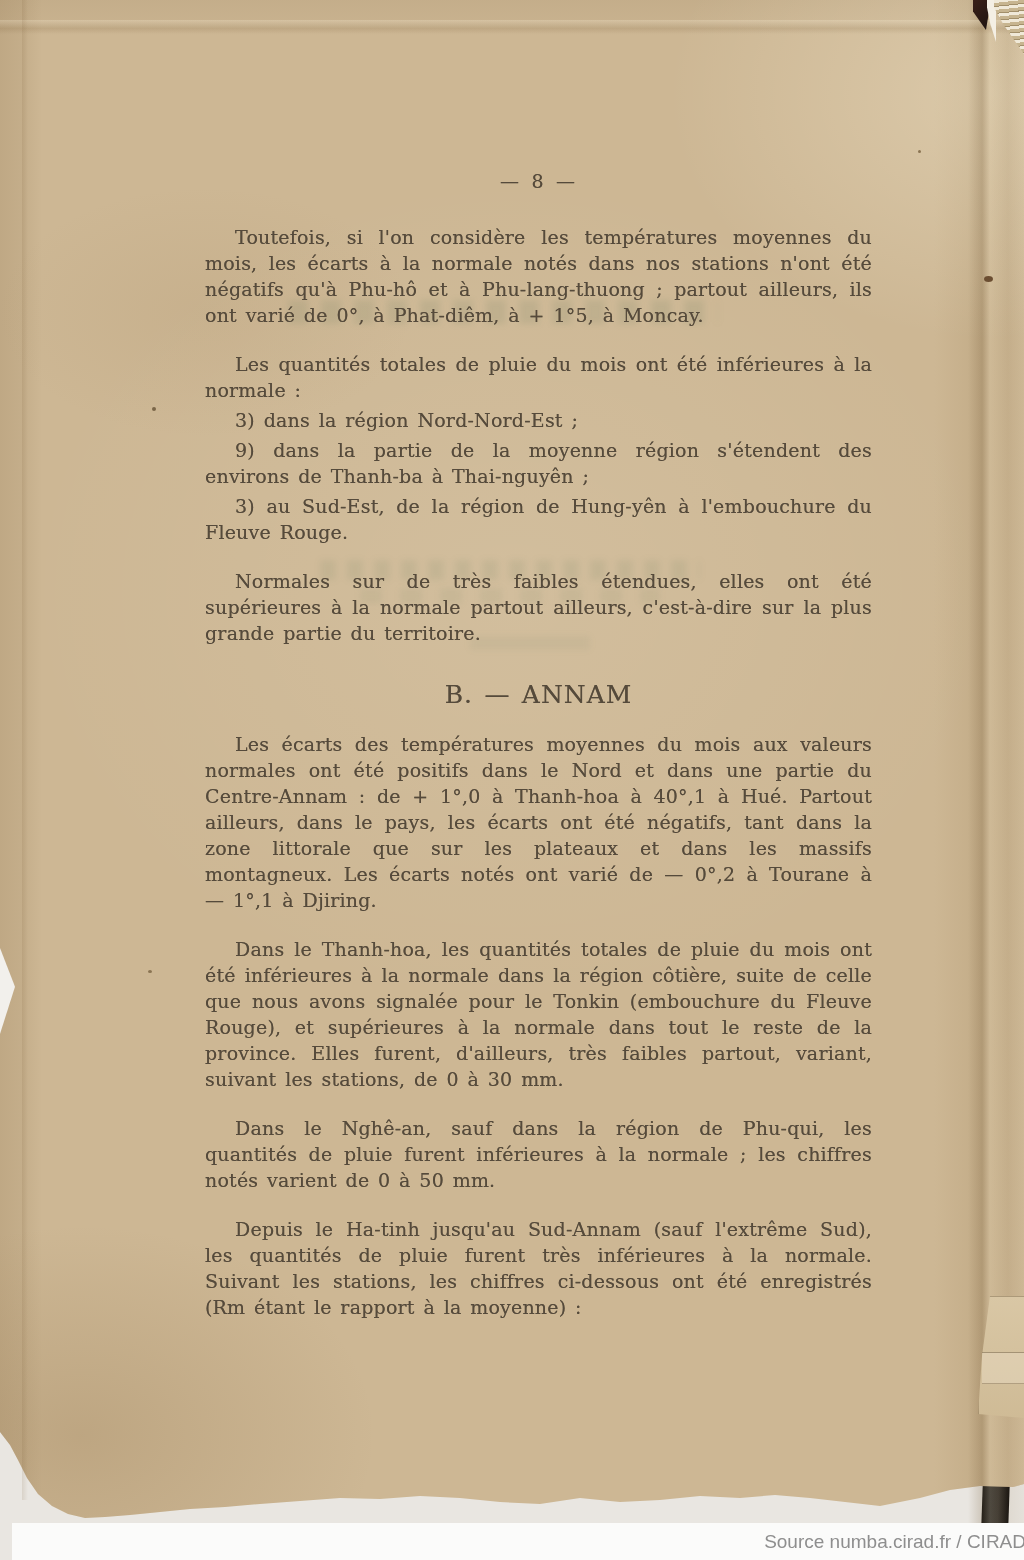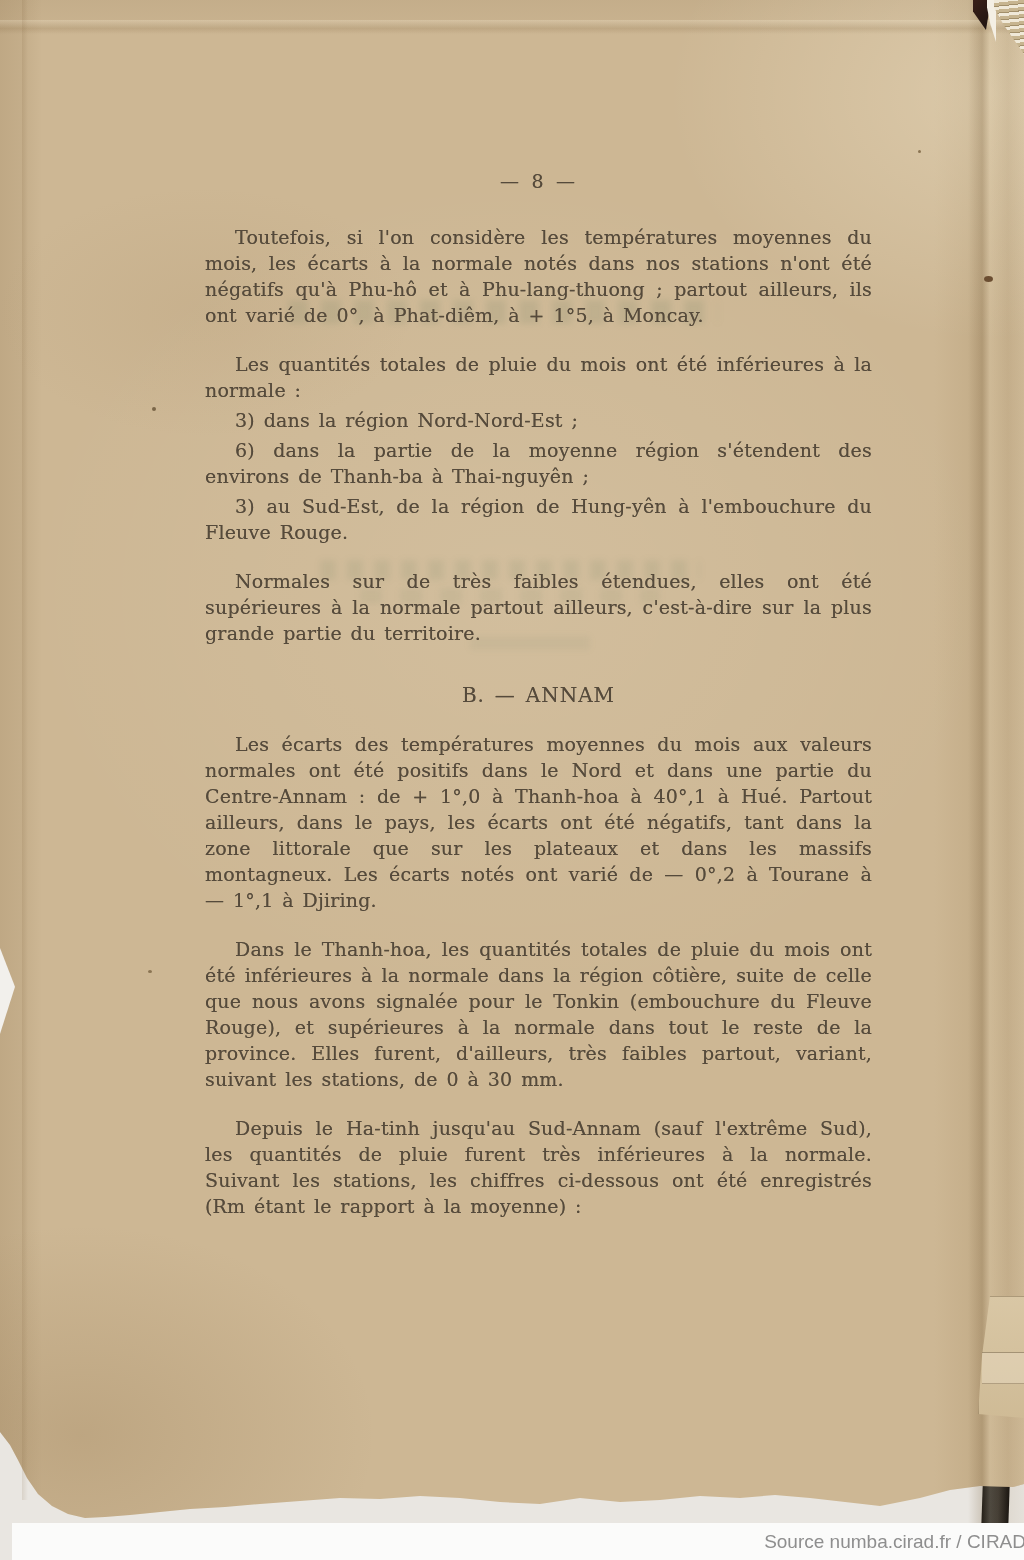--- a/index.html
+++ b/index.html
@@ -107,21 +107,21 @@
     color:#554a3b;
     font-size:19px;line-height:26px;
     text-align:justify;
     word-spacing:2.5px;letter-spacing:.2px;
     text-shadow:0 0 .6px rgba(85,74,59,.65);
   }
   .page-number{text-align:center;margin:0 0 30px 0;letter-spacing:2px;}
   .content p{margin:23px 0 0 0;text-indent:30px;}
   .content p.no-gap{margin-top:4px;}
   h2.section{
-    font-size:20px;font-weight:normal;text-align:center;
+    font-size:25px;font-weight:normal;text-align:center;
     margin:36px 0 20px 0;text-indent:0;letter-spacing:1px;
   }
   
   .footer-bar{
     position:absolute;left:12px;top:1523px;width:1024px;height:37px;z-index:7;
     background:#fbfbfa;
     display:flex;align-items:center;justify-content:flex-end;
     font-family:"Liberation Sans", sans-serif;
     font-size:19px;color:#8e8e8e;
     padding-right:10px;box-sizing:border-box;
@@ -151,26 +151,27 @@
 <div class="corner-wedge"></div>
 <div class="corner-sliver"></div>
 <div class="corner-stripes"></div>
 
 <div class="content">
   <div class="page-number">— 8 —</div>
 
   <p>Toutefois, si l'on considère les températures moyennes du mois, les écarts à la normale notés dans nos stations n'ont été négatifs qu'à Phu-hô et à Phu-lang-thuong ; partout ailleurs, ils ont varié de 0°, à Phat-diêm, à + 1°5, à Moncay.</p>
   <p>Les quantités totales de pluie du mois ont été inférieures à la normale :</p>
   <p class="no-gap">3) dans la région Nord-Nord-Est ;</p>
-  <p class="no-gap">6) dans la partie de la moyenne région s'étendent des environs de Thanh-ba à Thai-nguyên ;</p>
+  <p class="no-gap">9) dans la partie de la moyenne région s'étendent des environs de Thanh-ba à Thai-nguyên ;</p>
   <p class="no-gap">3) au Sud-Est, de la région de Hung-yên à l'embouchure du Fleuve Rouge.</p>
   <p>Normales sur de très faibles étendues, elles ont été supérieures à la normale partout ailleurs, c'est-à-dire sur la plus grande partie du territoire.</p>
 
   <h2 class="section">B. — ANNAM</h2>
 
   <p>Les écarts des températures moyennes du mois aux valeurs normales ont été positifs dans le Nord et dans une partie du Centre-Annam : de + 1°,0 à Thanh-hoa à 40°,1 à Hué. Partout ailleurs, dans le pays, les écarts ont été négatifs, tant dans la zone littorale que sur les plateaux et dans les massifs montagneux. Les écarts notés ont varié de — 0°,2 à Tourane à — 1°,1 à Djiring.</p>
   <p>Dans le Thanh-hoa, les quantités totales de pluie du mois ont été inférieures à la normale dans la région côtière, suite de celle que nous avons signalée pour le Tonkin (embouchure du Fleuve Rouge), et supérieures à la normale dans tout le reste de la province. Elles furent, d'ailleurs, très faibles partout, variant, suivant les stations, de 0 à 30 mm.</p>
+  <p>Dans le Nghê-an, sauf dans la région de Phu-qui, les quantités de pluie furent inférieures à la normale ; les chiffres notés varient de 0 à 50 mm.</p>
   <p>Depuis le Ha-tinh jusqu'au Sud-Annam (sauf l'extrême Sud), les quantités de pluie furent très inférieures à la normale. Suivant les stations, les chiffres ci-dessous ont été enregistrés (Rm étant le rapport à la moyenne) :</p>
 </div>
 
 <div class="footer-bar">
   <span>Source numba.cirad.fr / CIRAD</span>
 </div>
 
 </body></html>

